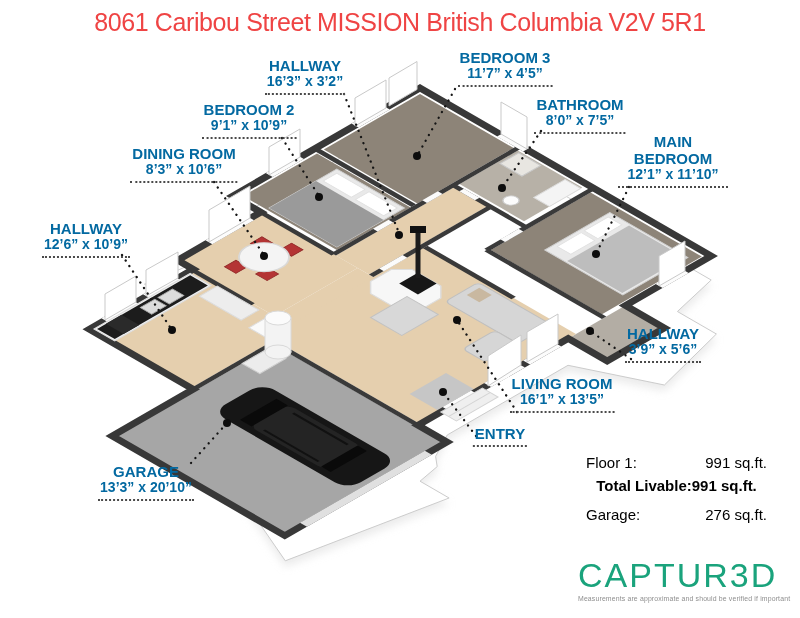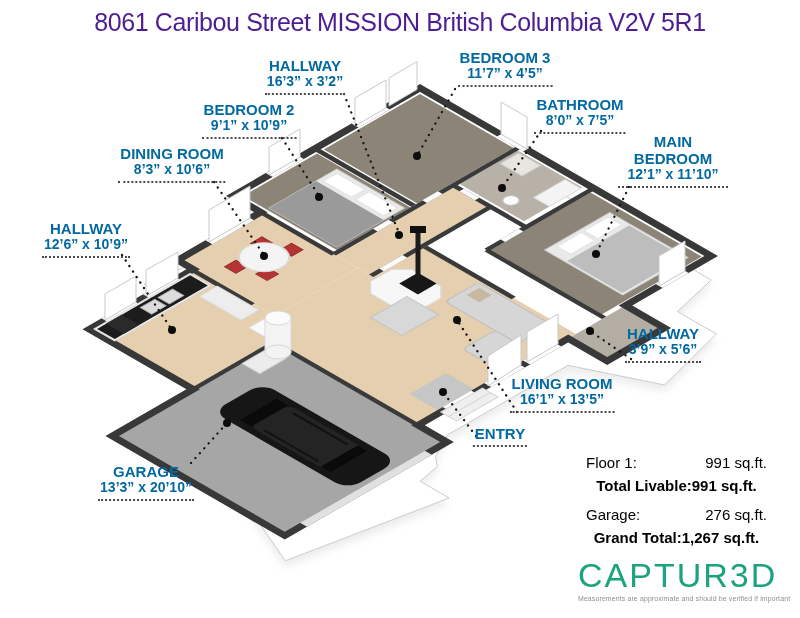--- a/index.html
+++ b/index.html
@@ -1,20 +1,20 @@
 <!DOCTYPE html>
 <html><head>
 <meta charset="utf-8">
 <style>
   html,body{margin:0;padding:0;background:#ffffff;}
   .stage{position:relative;width:800px;height:618px;background:#ffffff;overflow:hidden;
          font-family:"Liberation Sans",sans-serif;}
   .plan-svg{position:absolute;left:0;top:0;z-index:1;}
   .title{position:absolute;top:8px;left:0;right:0;text-align:center;z-index:3;
-         font-size:25px;font-weight:400;letter-spacing:-0.4px;color:#4c1d95;}
+         font-size:25px;font-weight:400;letter-spacing:-0.4px;color:#ef4444;}
   .lbl{position:absolute;transform:translateX(-50%);text-align:center;z-index:3;
        font-weight:700;color:#0369a1;border-bottom:2px dotted #4a4a4a;
        padding:0 2px 3px 2px;line-height:1.14;white-space:nowrap;}
   .lbl .nm{font-size:15px;}
   .lbl .dm{font-size:14px;}
   .lbl.wrap{white-space:normal;width:106px;}
   .sum{position:absolute;left:586px;top:452px;width:181px;z-index:3;
        font-size:15px;color:#000000;}
   .srow{display:flex;justify-content:space-between;line-height:1.5;}
   .srow.b{font-weight:700;justify-content:center;}
@@ -227,21 +227,21 @@
     <div class="dm">11’7” x 4’5”</div>
   </div>
   <div class="lbl" style="left:249px;top:101px">
     <div class="nm">BEDROOM 2</div>
     <div class="dm">9’1” x 10’9”</div>
   </div>
   <div class="lbl" style="left:580px;top:96px">
     <div class="nm">BATHROOM</div>
     <div class="dm">8’0” x 7’5”</div>
   </div>
-  <div class="lbl" style="left:172px;top:145px">
+  <div class="lbl" style="left:184px;top:145px">
     <div class="nm">DINING ROOM</div>
     <div class="dm">8’3” x 10’6”</div>
   </div>
   <div class="lbl wrap" style="left:673px;top:133px">
     <div class="nm">MAIN BEDROOM</div>
     <div class="dm">12’1” x 11’10”</div>
   </div>
   <div class="lbl" style="left:86px;top:220px">
     <div class="nm">HALLWAY</div>
     <div class="dm">12’6” x 10’9”</div>
@@ -269,24 +269,20 @@
     </div>
     <div class="srow b">
       <span>Total Livable:</span>
       <span>991 sq.ft.</span>
     </div>
     <div class="sgap"></div>
     <div class="srow">
       <span>Garage:</span>
       <span>276 sq.ft.</span>
     </div>
-    <div class="srow b">
-      <span>Grand Total:</span>
-      <span>1,267 sq.ft.</span>
-    </div>
   </div>
 
   <div class="logo">
     <div class="brand">CAPTUR3D</div>
     <div class="tag">Measurements are approximate and should be verified if important</div>
   </div>
 
 </div>
 
 </body></html>

